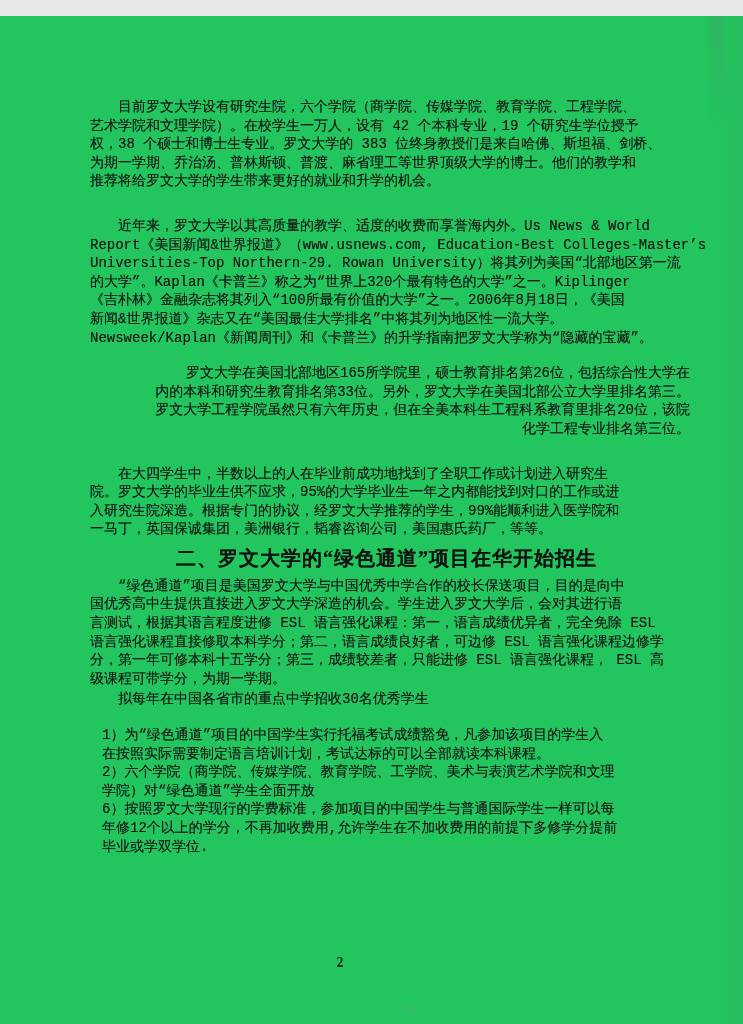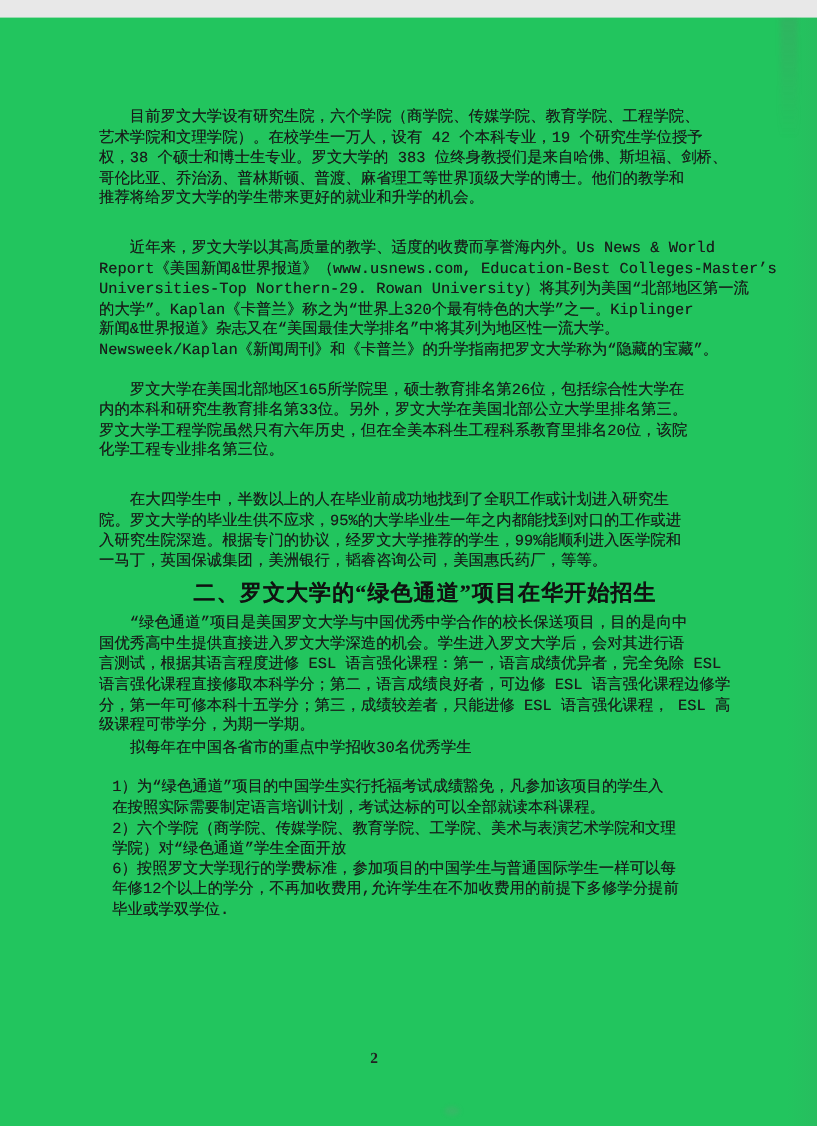--- a/index.html
+++ b/index.html
@@ -23,21 +23,21 @@
   }
   .line{
     white-space:nowrap;
     
     font-family:"Liberation Mono","DejaVu Sans Mono","Liberation Serif",serif;
   }
   .line.indent{text-indent:2em;}
   .block{margin:0;}
   .block:nth-child(1){margin-bottom:26px;}
   .block:nth-child(2){margin-bottom:17px;}
-  .block:nth-child(3){margin-bottom:26px;}
+  .block:nth-child(3){margin-bottom:26px;text-align:right;}
   .block:nth-child(4){margin-bottom:6px;}
   .block:nth-child(5){margin-bottom:6px;text-align:center;}
   .block:nth-child(6){margin-bottom:2px;}
   .block:nth-child(7){margin-bottom:17px;}
   .heading{
     font-size:20px;
     line-height:26px;
     font-weight:700;
     margin:0 0 6px -7px;
     letter-spacing:1px;
@@ -77,28 +77,29 @@
 </style>
 </head>
 <body>
 
 <div class="page">
   <div class="doc" id="doc-body">
       <div class="block paragraph">
         <div class="line indent">目前罗文大学设有研究生院，六个学院（商学院、传媒学院、教育学院、工程学院、</div>
         <div class="line">艺术学院和文理学院）。在校学生一万人，设有 42 个本科专业，19 个研究生学位授予</div>
         <div class="line">权，38 个硕士和博士生专业。罗文大学的 383 位终身教授们是来自哈佛、斯坦福、剑桥、</div>
-        <div class="line">哥伦比亚、乔治汤、普林斯顿、普渡、麻省理工等世界顶级大学的博士。他们的教学和</div>
+        <div class="line">为期一学期、乔治汤、普林斯顿、普渡、麻省理工等世界顶级大学的博士。他们的教学和</div>
         <div class="line">推荐将给罗文大学的学生带来更好的就业和升学的机会。</div>
       </div>
       <div class="block paragraph">
         <div class="line indent">近年来，罗文大学以其高质量的教学、适度的收费而享誉海内外。Us News &amp; World</div>
         <div class="line">Report《美国新闻&amp;世界报道》（www.usnews.com, Education-Best Colleges-Master’s</div>
         <div class="line">Universities-Top Northern-29. Rowan University）将其列为美国“北部地区第一流</div>
         <div class="line">的大学”。Kaplan《卡普兰》称之为“世界上320个最有特色的大学”之一。Kiplinger</div>
+        <div class="line">《吉朴林》金融杂志将其列入“100所最有价值的大学”之一。2006年8月18日，《美国</div>
         <div class="line">新闻&amp;世界报道》杂志又在“美国最佳大学排名”中将其列为地区性一流大学。</div>
         <div class="line">Newsweek/Kaplan《新闻周刊》和《卡普兰》的升学指南把罗文大学称为“隐藏的宝藏”。</div>
       </div>
       <div class="block paragraph">
         <div class="line indent">罗文大学在美国北部地区165所学院里，硕士教育排名第26位，包括综合性大学在</div>
         <div class="line">内的本科和研究生教育排名第33位。另外，罗文大学在美国北部公立大学里排名第三。</div>
         <div class="line">罗文大学工程学院虽然只有六年历史，但在全美本科生工程科系教育里排名20位，该院</div>
         <div class="line">化学工程专业排名第三位。</div>
       </div>
       <div class="block paragraph">

